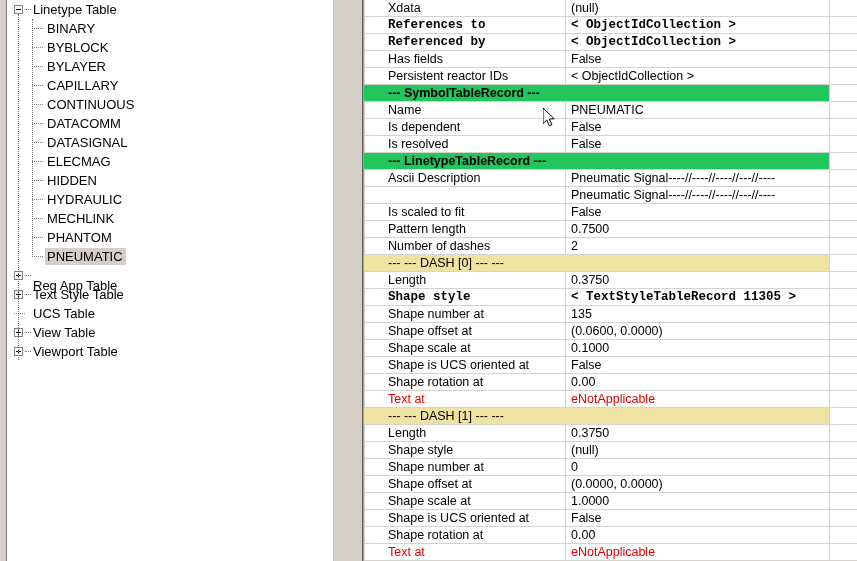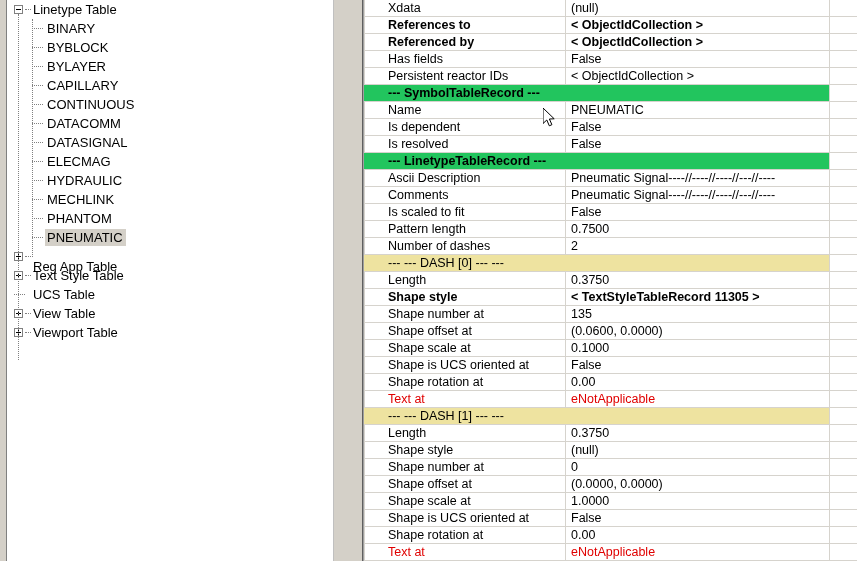--- a/index.html
+++ b/index.html
@@ -179,21 +179,21 @@
   .grid-row.hdr-blue .cell-name,
   .grid-row.hdr-blue .cell-val { background: #22c55e; font-weight: bold; }
   .grid-row.hdr-blue { background: transparent; }
   .grid-row.hdr-blue .cell-name { width: 202px; }
 
   .grid-row.hdr-yellow .cell-name,
   .grid-row.hdr-yellow .cell-val { background: #eee3a0; }
   .grid-row.hdr-yellow .cell-name { width: 202px; }
 
   .grid-row.bold .cell-name,
-  .grid-row.bold .cell-val { font-weight: bold; }
+  .grid-row.bold .cell-val { font-weight: bold; font-family: Liberation Mono, monospace; }
 
   .grid-row.red .cell-name,
   .grid-row.red .cell-val { color: #e00000; }
 
   
   .cursor {
     position: absolute;
     left: 543px; top: 108px;
     width: 14px; height: 21px;
     pointer-events: none;
@@ -238,20 +238,24 @@
         <span class="dots" style="position: absolute; left: 24px; top: 9px; width: 11px;"></span>
         <span class="tree-label" style="position: absolute; left: 37px; top: 1px;">DATACOMM</span>
       </div>
       <div class="tree-row">
         <span class="dots" style="position: absolute; left: 24px; top: 9px; width: 11px;"></span>
         <span class="tree-label" style="position: absolute; left: 37px; top: 1px; text-align: center;">DATASIGNAL</span>
       </div>
       <div class="tree-row">
         <span class="dots" style="position: absolute; left: 24px; top: 9px; width: 11px;"></span>
         <span class="tree-label" style="position: absolute; left: 37px; top: 1px;">ELECMAG</span>
+      </div>
+      <div class="tree-row">
+        <span class="dots" style="position: absolute; left: 24px; top: 9px; width: 11px;"></span>
+        <span class="tree-label" style="position: absolute; left: 37px; top: 1px;">HIDDEN</span>
       </div>
       <div class="tree-row">
         <span class="dots" style="position: absolute; left: 24px; top: 9px; width: 11px;"></span>
         <span class="tree-label" style="position: absolute; left: 37px; top: 1px;">HYDRAULIC</span>
       </div>
       <div class="tree-row">
         <span class="dots" style="position: absolute; left: 24px; top: 9px; width: 11px;"></span>
         <span class="tree-label" style="position: absolute; left: 37px; top: 1px;">MECHLINK</span>
       </div>
       <div class="tree-row">
@@ -349,21 +353,20 @@
           <div class="cell-name">--- LinetypeTableRecord ---</div>
           <div class="cell-val"></div>
           <div class="cell-extra"></div>
         </div>
         <div class="grid-row">
           <div class="cell-name">Ascii Description</div>
           <div class="cell-val">Pneumatic Signal----//----//----//---//----</div>
           <div class="cell-extra"></div>
         </div>
         <div class="grid-row">
-          <div class="cell-name">Comments</div>
           <div class="cell-val">Pneumatic Signal----//----//----//---//----</div>
           <div class="cell-extra"></div>
         </div>
         <div class="grid-row">
           <div class="cell-name">Is scaled to fit</div>
           <div class="cell-val">False</div>
           <div class="cell-extra"></div>
         </div>
         <div class="grid-row">
           <div class="cell-name">Pattern length</div>

